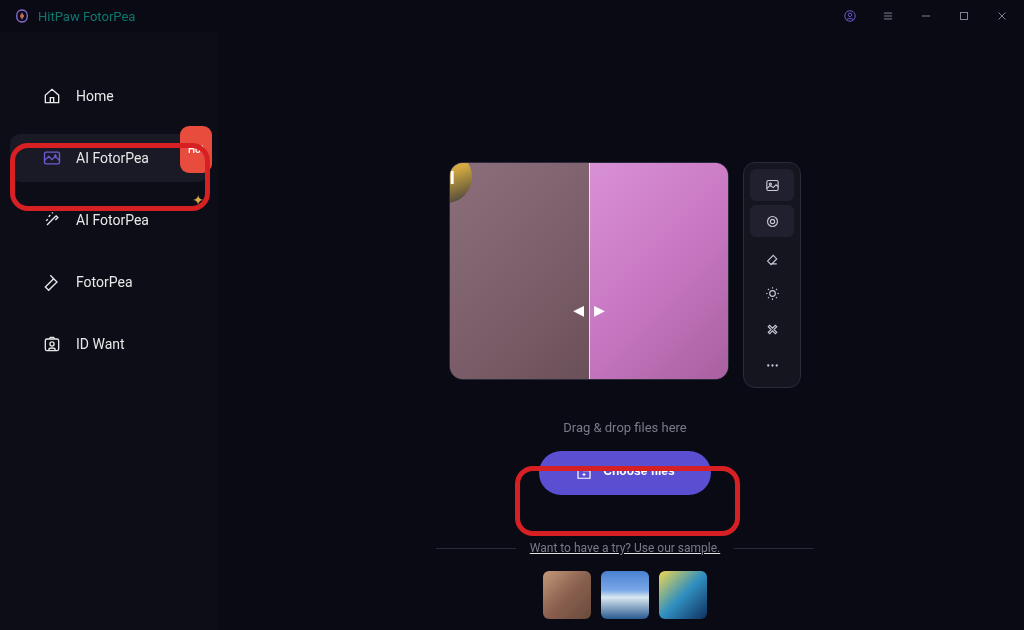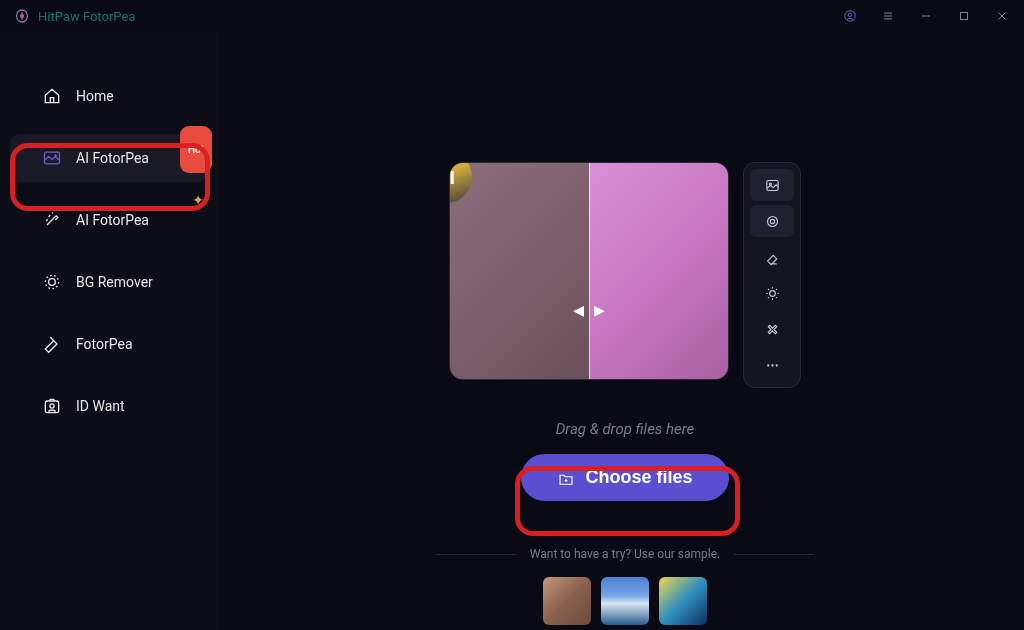--- a/index.html
+++ b/index.html
@@ -183,46 +183,46 @@
   align-items: center;
   justify-content: center;
   color: #c8c8d8;
   border-radius: 6px;
 }
 .tool-btn.with-bg { background: #20202e; }
 .tool-btn svg { width: 17px; height: 17px; }
 
 .drop-hint {
   margin-top: 32px;
-  font-size: 15px;
+  font-size: 13px;
   color: #7a7a88;
-  font-style: italic;
 }
 .choose-btn {
   margin-top: 16px;
   background: #5a4fd1;
   color: #fff;
   border: none;
   padding: 13px 36px;
   border-radius: 26px;
-  font-size: 18px;
+  font-size: 12px;
   font-weight: 600;
   display: flex;
-  align-items: flex-end;
+  align-items: flex-start;
   gap: 10px;
   cursor: pointer;
 }
 .choose-btn svg { width: 18px; height: 18px; }
 
 .sample-row {
   margin-top: 46px;
   display: flex;
   flex-direction: column;
   align-items: center;
   gap: 16px;
+  text-decoration: underline;
 }
 .sample-hint {
   font-size: 12px;
   color: #7a7a88;
   display: flex;
   align-items: center;
   gap: 14px;
 }
 .sample-hint::before, .sample-hint::after {
   content: '';
@@ -320,29 +320,20 @@
     <div class="sidebar-item">
       <span class="sidebar-icon">
         <svg viewBox="0 0 24 24" class="stroke-only">
             <path d="M6 18 L14 10 M14 10 L17 7 L19 9 L16 12 M5 13 L7 11 M8 8 L10 6 M12 4 L13 3"></path>
           </svg>
       </span>
       <span>AI FotorPea</span>
       <span class="sparkle">✦</span>
     </div>
 
-    <div class="sidebar-item">
-      <span class="sidebar-icon">
-        <svg viewBox="0 0 24 24" class="stroke-only">
-            <circle cx="12" cy="12" r="8" stroke-dasharray="2 3"></circle>
-            <circle cx="12" cy="12" r="4"></circle>
-          </svg>
-      </span>
-      <span>BG Remover</span>
-    </div>
 
     <div class="sidebar-item">
       <span class="sidebar-icon">
         <svg viewBox="0 0 24 24" class="stroke-only">
             <path d="M4 18 L14 8 L18 12 L8 22 Z M14 8 L10 4"></path>
           </svg>
       </span>
       <span>FotorPea</span>
     </div>
 

